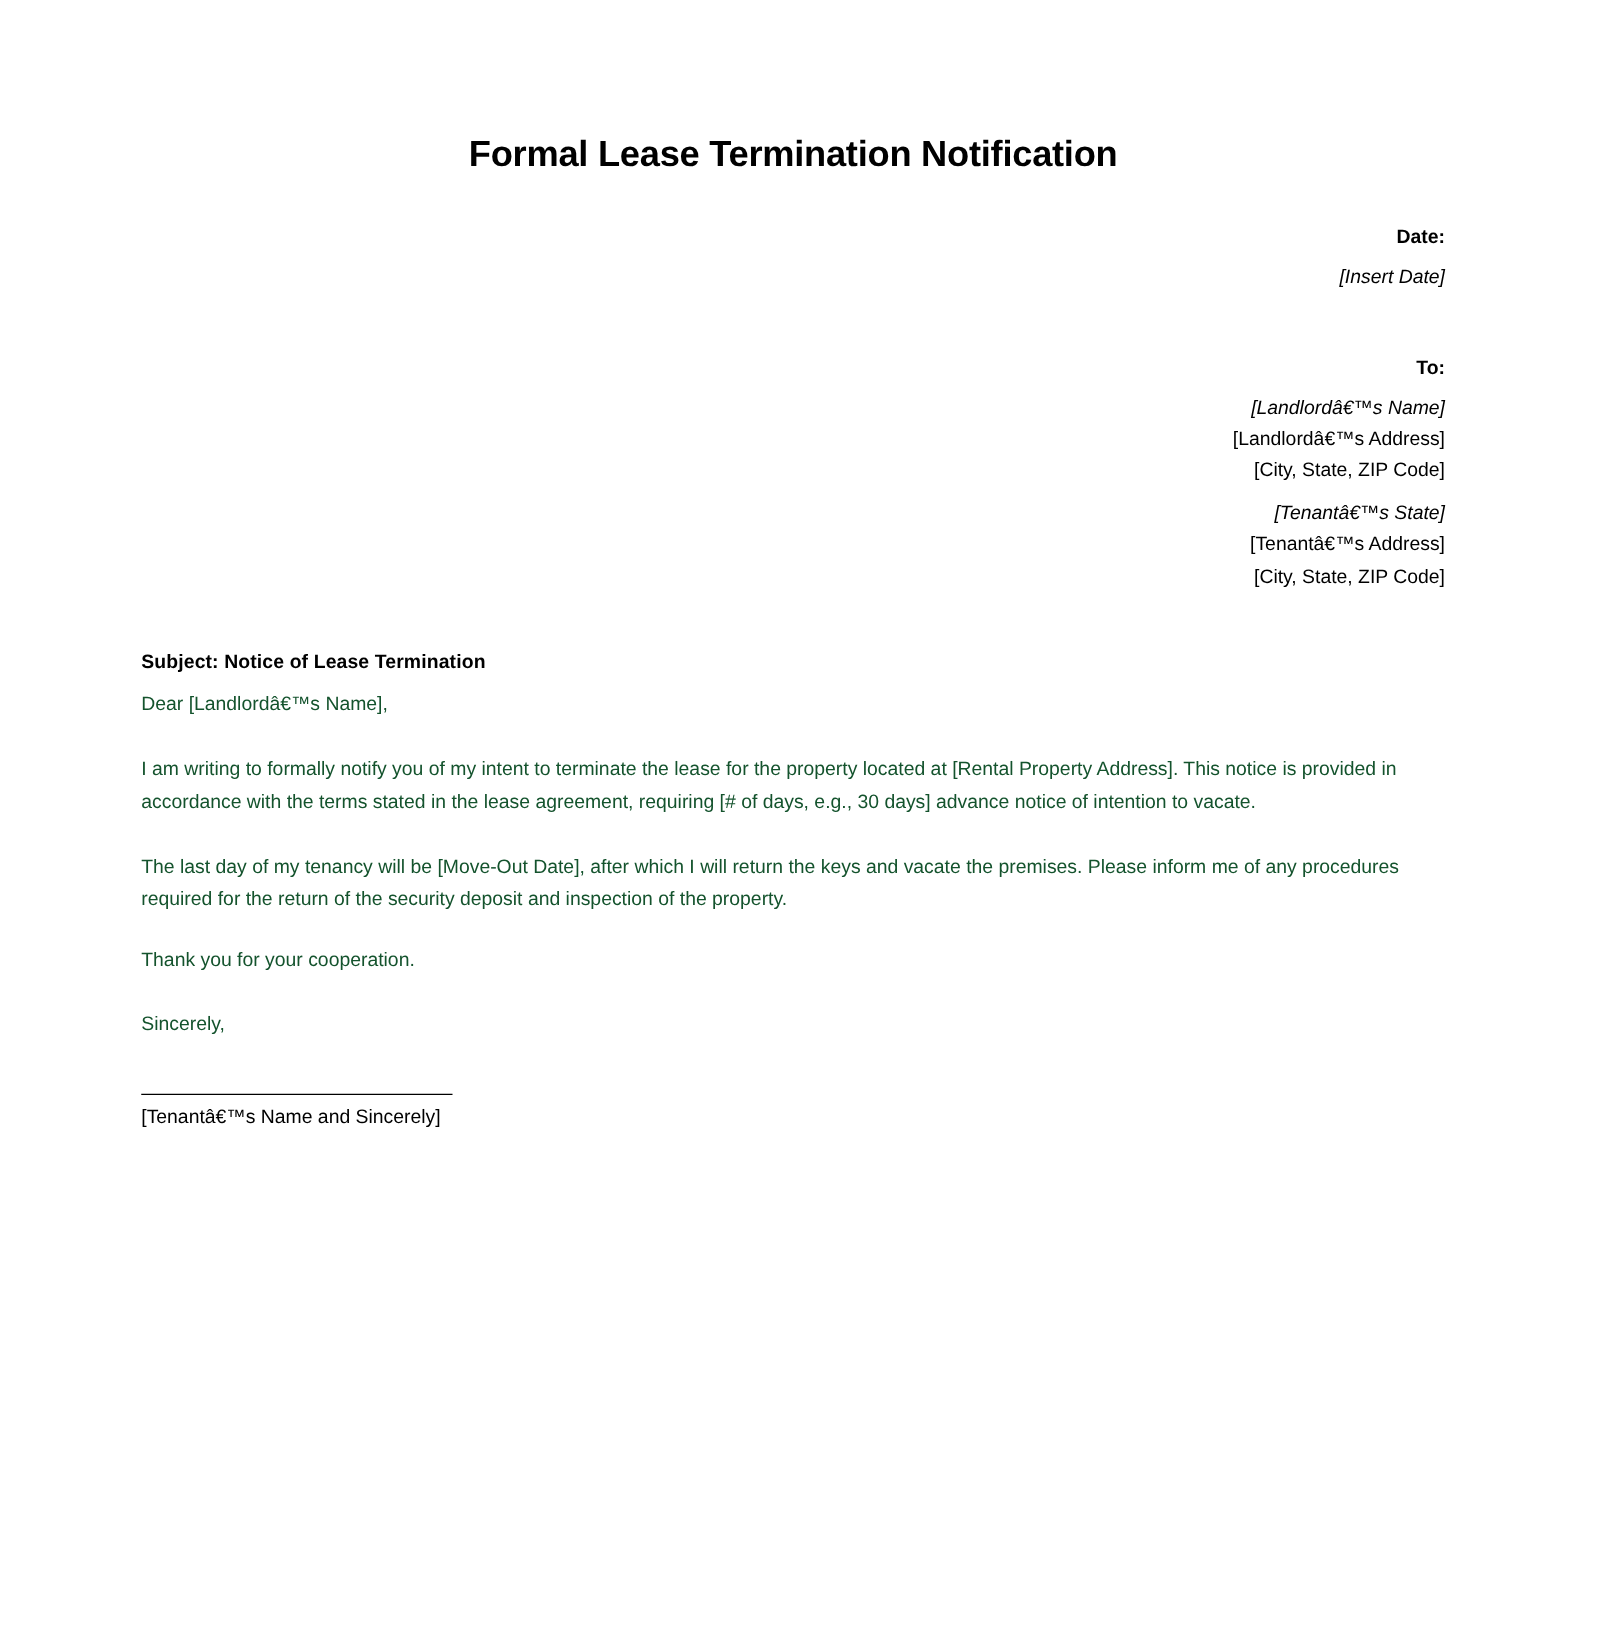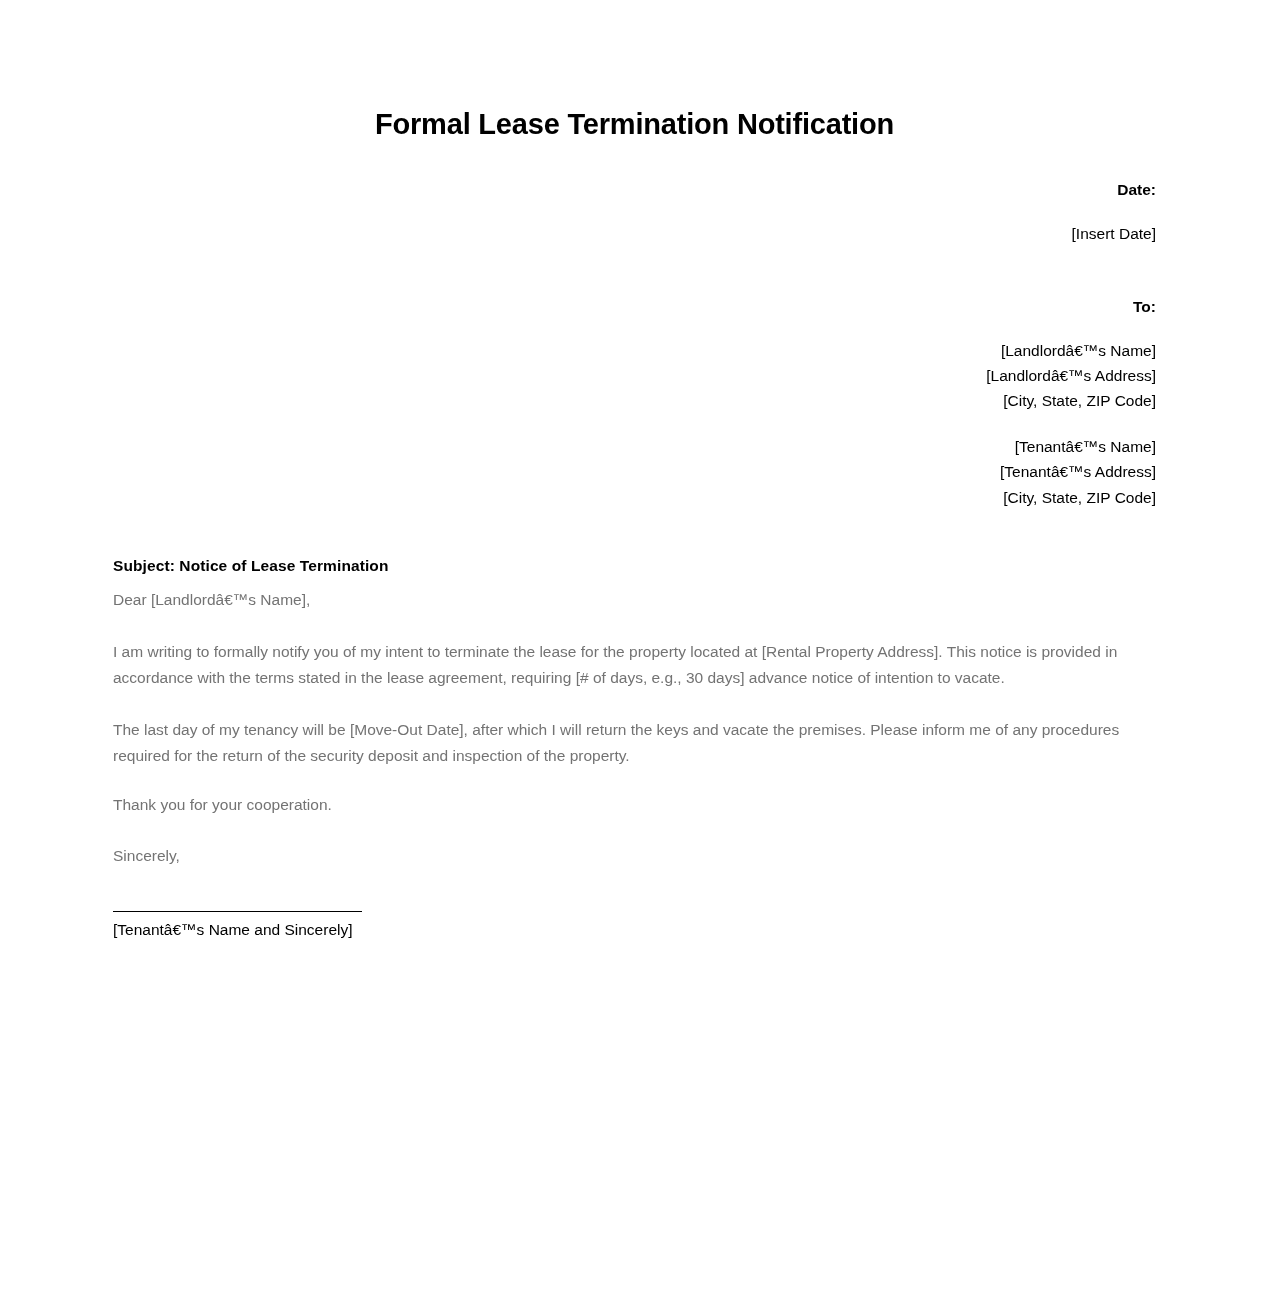--- a/index.html
+++ b/index.html
@@ -54,27 +54,27 @@
   .label-from   { margin-top: 50px; }
   .label-subject{ margin-top: 46px; letter-spacing: 0.1px; }
 
   .line {
     font-size: 15.5px;
     line-height: 25.4px;
     margin: 0;
     color: #000000;
     white-space: pre-wrap;
   }
-  .first-line { margin-top: 20px; }
+  .first-line { margin-top: 8px; font-style: italic; }
 
   .para {
     font-size: 15.5px;
     line-height: 25.4px;
     margin: 0;
-    color: #737373;
+    color: #14532d;
     text-align: left;
   }
   .greeting   { margin-top: 10px; }
   .para-1     { margin-top: 27px; }
   .para-2     { margin-top: 27px; }
   .para-3     { margin-top: 24px; }
   .para-4     { margin-top: 26px; }
 
   .sig-wrap { margin-top: 42px; }
   .sig-rule {
@@ -105,21 +105,21 @@
     </div>
 
     <div class="block">
       <div class="label label-to">To:</div>
       <div class="line first-line">[Landlordâ€™s Name]</div>
       <div class="line">[Landlordâ€™s Address]</div>
       <div class="line">[City, State, ZIP Code]</div>
     </div>
 
     <div class="block">
-      <div class="line first-line">[Tenantâ€™s Name]</div>
+      <div class="line first-line">[Tenantâ€™s State]</div>
       <div class="line">[Tenantâ€™s Address]</div>
       <div class="line">[City, State, ZIP Code]</div>
     </div>
 
     <div class="label label-subject">Subject: Notice of Lease Termination</div>
 
     <div class="para greeting">Dear [Landlordâ€™s Name],</div>
 
     <div class="para para-1">I am writing to formally notify you of my intent to terminate the lease for the property located at [Rental Property Address]. This notice is provided in accordance with the terms stated in the lease agreement, requiring [# of days, e.g., 30 days] advance notice of intention to vacate.</div>
 

